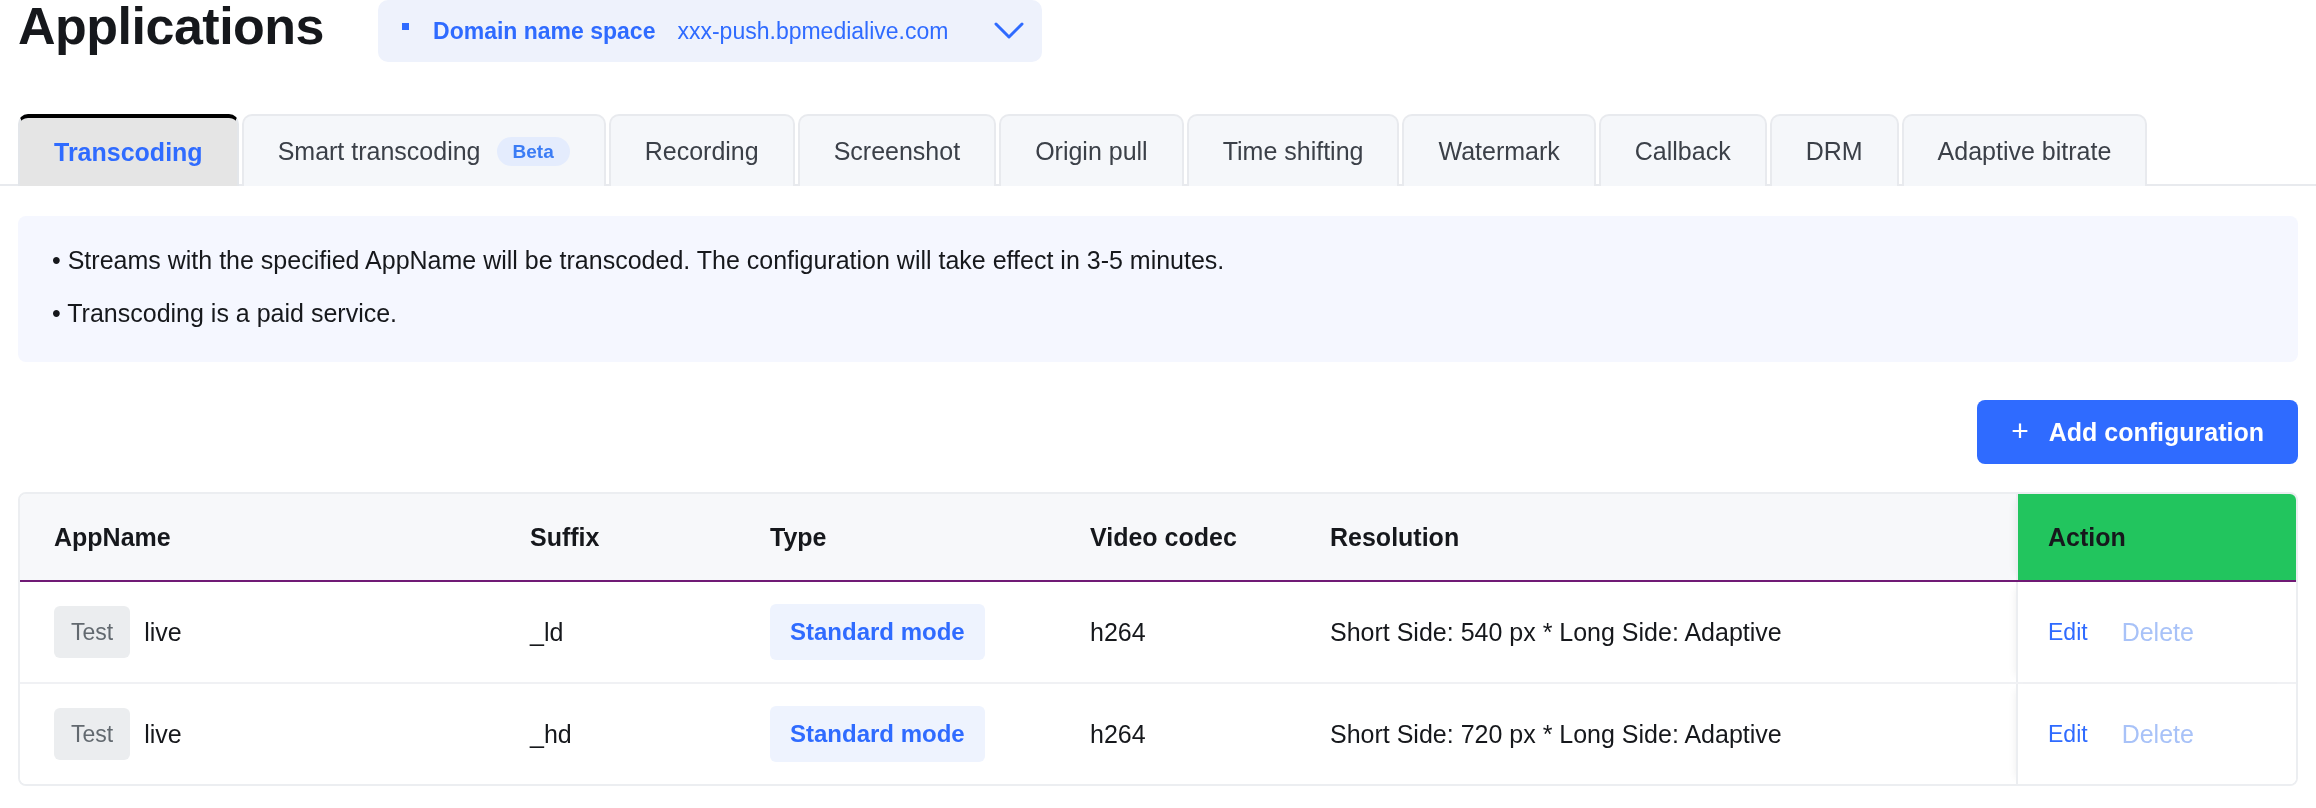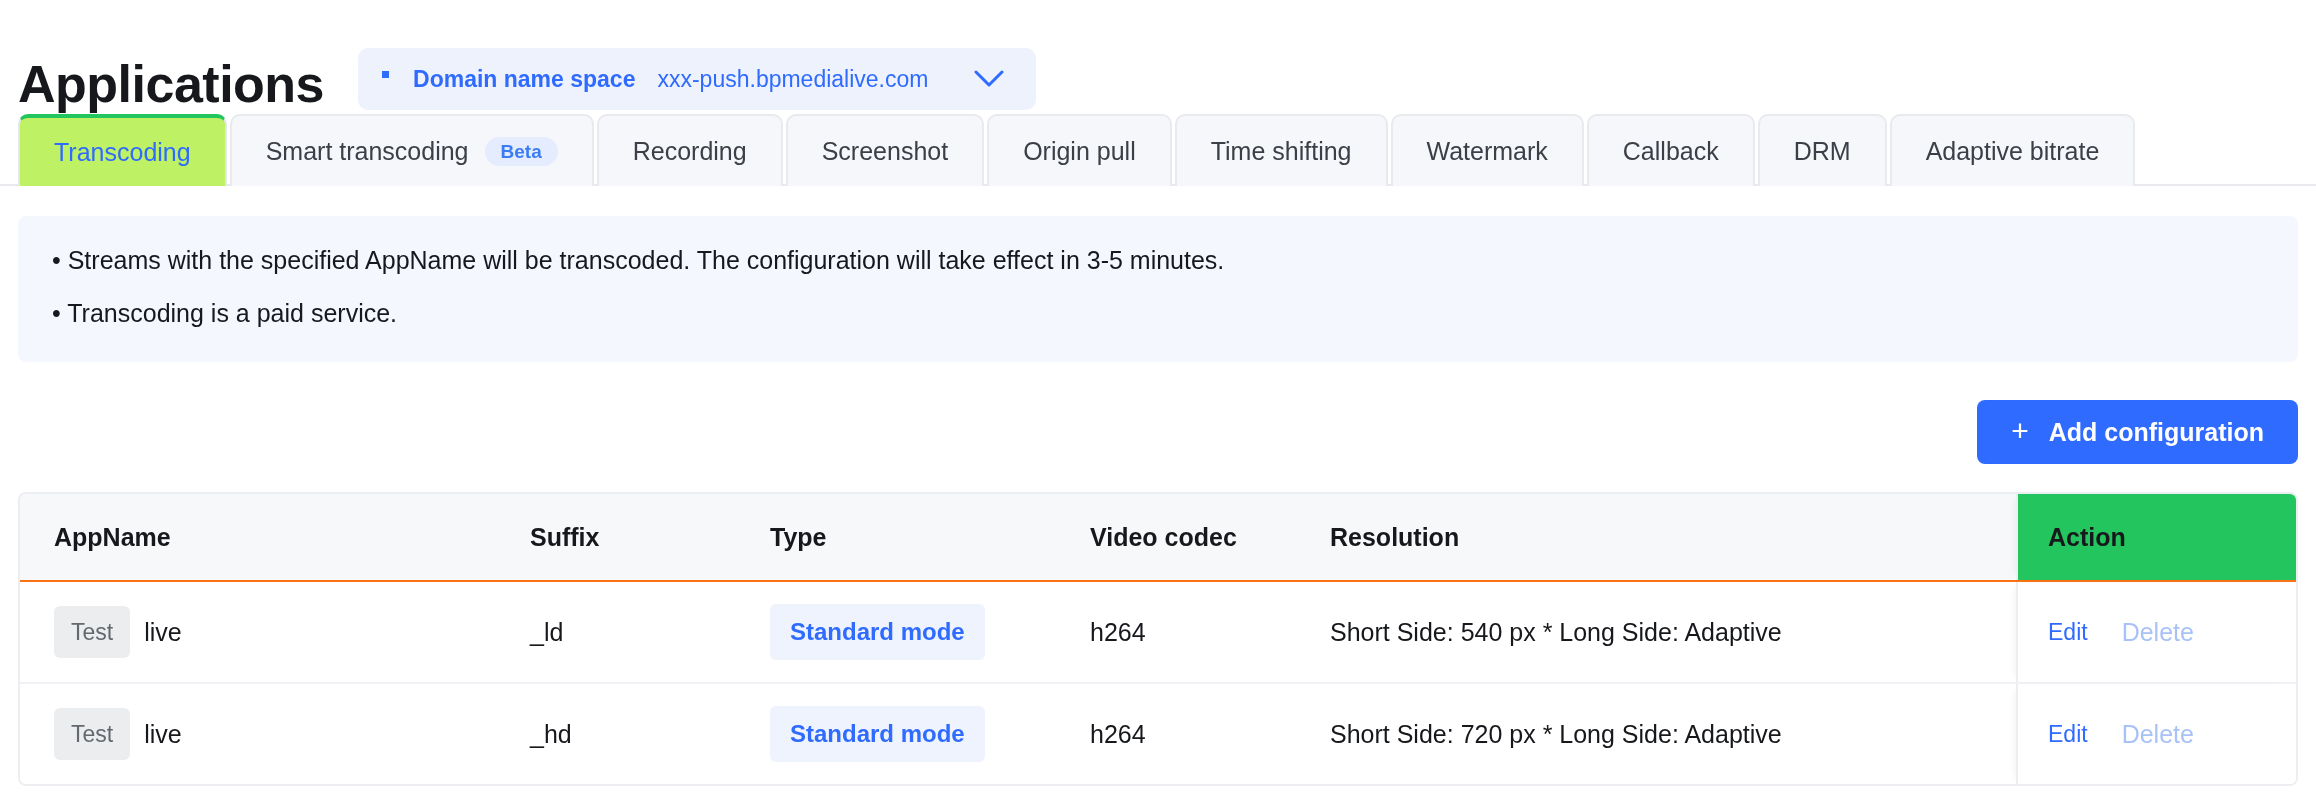--- a/index.html
+++ b/index.html
@@ -17,43 +17,44 @@
     position: relative;
     width: 2316px;
     height: 808px;
     overflow: hidden;
     background: #ffffff;
   }
 
   
   .header {
     display: flex;
-    align-items: flex-end;
+    align-items: flex-start;
     padding: 0 0 0 18px;
     height: 110px;
     gap: 34px;
   }
   .page-title {
     font-size: 52px;
     font-weight: 700;
     color: #16181c;
     letter-spacing: -0.5px;
     line-height: 1;
     white-space: nowrap;
   }
   .domain-pill {
     display: flex;
     align-items: center;
     gap: 22px;
     background: #eef2fc;
     border-radius: 10px;
-    padding: 16px 32px 16px 24px;
+    padding: 16px 18px 16px 24px;
     height: 62px;
     cursor: pointer;
     user-select: none;
+    margin-left: 20px;
   }
   .pill-dot {
     width: 7px;
     height: 7px;
     background: #2f6bff;
     display: inline-block;
     margin-right: 2px;
     margin-bottom: 9px;
     flex: none;
   }
@@ -107,25 +108,25 @@
     border: 2px solid #e8eaee;
     border-bottom: none;
     border-radius: 10px 10px 0 0;
     font-size: 25px;
     color: #3b4048;
     white-space: nowrap;
     cursor: pointer;
     user-select: none;
   }
   .tab.active {
-    background: #bef264;
-    color: #2f6bff;
-    font-weight: 400;
+    background: #e5e5e5;
+    color: #2f6bff;
+    font-weight: 700;
     border: 2px solid #e3e6ea;
-    border-top: 4px solid #22c55e;
+    border-top: 4px solid #000000;
     border-bottom: none;
     box-shadow: 0 2px 0 0 #ffffff;
   }
   .tab-badge {
     display: inline-flex;
     align-items: center;
     justify-content: center;
     background: #e4ecfd;
     color: #3b7cf5;
     font-size: 19px;
@@ -190,21 +191,21 @@
     overflow: hidden;
     background: #fff;
   }
   .trow {
     display: flex;
     align-items: stretch;
     position: relative;
   }
   .thead {
     background: #f7f8fa;
-    border-bottom: 2px solid #f97316;
+    border-bottom: 2px solid #701a75;
   }
   .tbody-row {
     border-bottom: 2px solid #f0f1f4;
     background: #ffffff;
   }
   .tbody-row:last-child { border-bottom: none; }
 
   .cell {
     display: flex;
     align-items: center;

